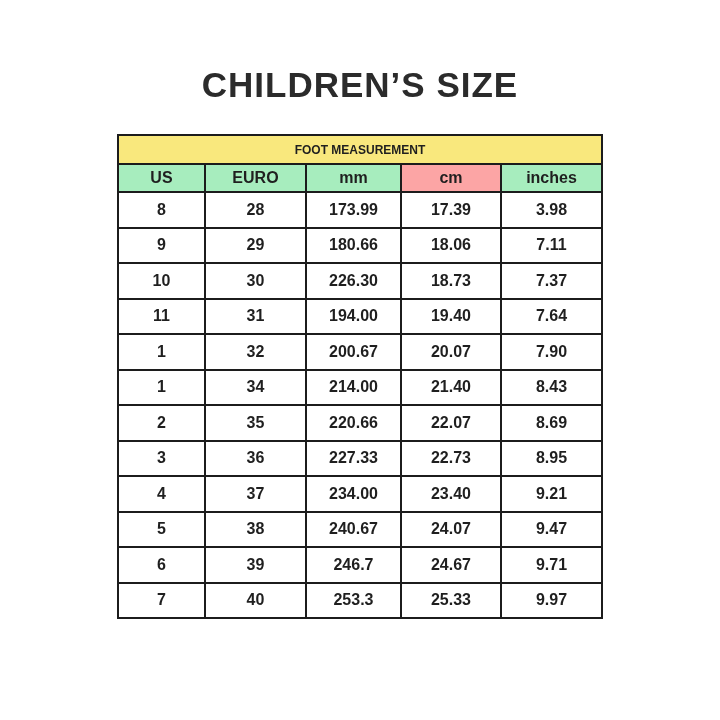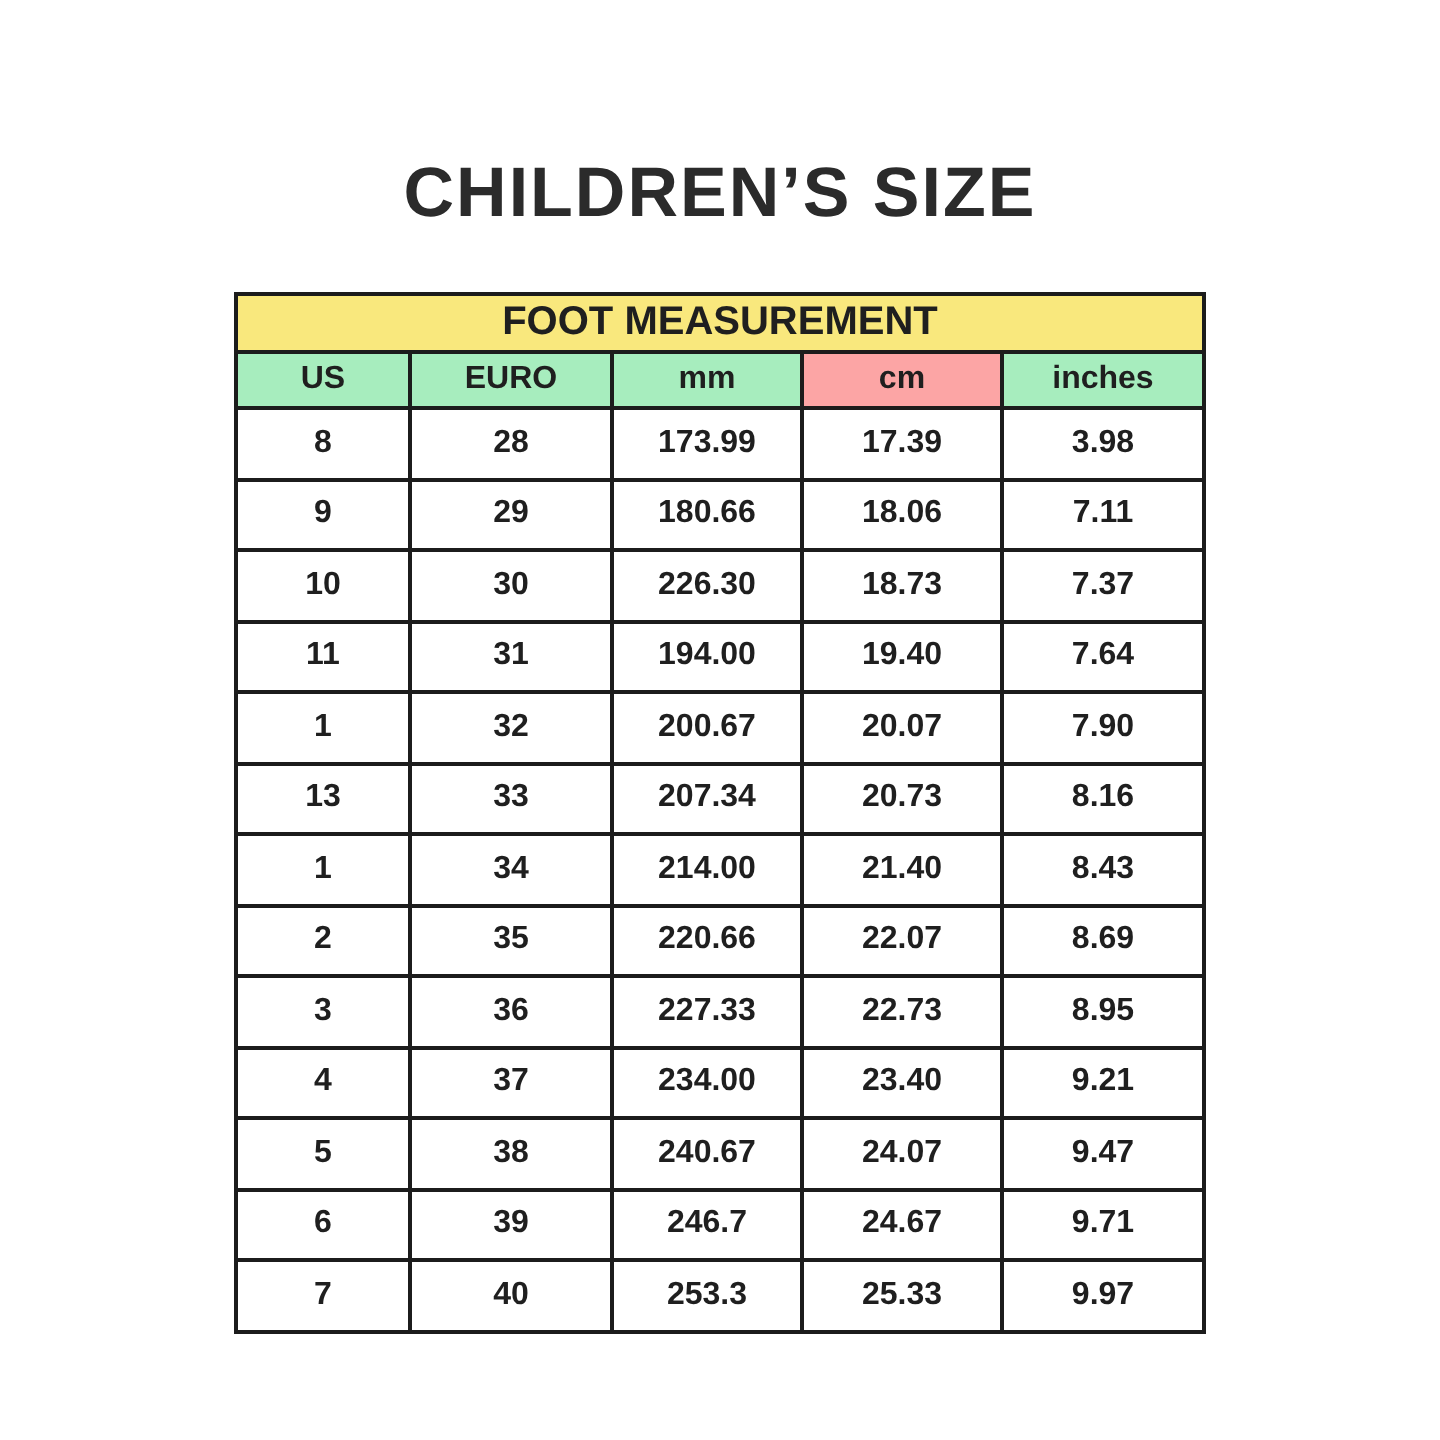--- a/index.html
+++ b/index.html
@@ -10,21 +10,21 @@
   }
   .page {
     width: 720px;
     height: 720px;
     background: #ffffff;
     box-sizing: border-box;
     padding-top: 60px;
     overflow: hidden;
   }
   .page-title {
-    margin: 16px 0 28px 0;
+    margin: 4px 0 28px 0;
     text-align: center;
     font-size: 35px;
     line-height: 42px;
     font-weight: 700;
     letter-spacing: 1px;
     color: #2b2b2b;
   }
   table.size-table {
     width: 484px;
     margin: 0 auto;
@@ -35,21 +35,21 @@
     border: 2px solid #1c1c1c;
     text-align: center;
     vertical-align: middle;
     font-weight: 700;
     font-size: 16px;
     color: #1f1f1f;
     padding: 0;
   }
   .size-table tr.yellow-row th {
     height: 27px;
-    font-size: 20px;
+    font-size: 12px;
   }
   .size-table tr.green-row th {
     height: 26px;
   }
   .size-table tbody td {
     height: 33.5px;
     background: #ffffff;
   }
   col.c-us     { width: 87px;  }
   col.c-euro   { width: 101px; }
@@ -114,27 +114,20 @@
           <td>7.64</td>
         </tr>
         <tr>
           <td>1</td>
           <td>32</td>
           <td>200.67</td>
           <td>20.07</td>
           <td>7.90</td>
         </tr>
         <tr>
-          <td>13</td>
-          <td>33</td>
-          <td>207.34</td>
-          <td>20.73</td>
-          <td>8.16</td>
-        </tr>
-        <tr>
           <td>1</td>
           <td>34</td>
           <td>214.00</td>
           <td>21.40</td>
           <td>8.43</td>
         </tr>
         <tr>
           <td>2</td>
           <td>35</td>
           <td>220.66</td>

